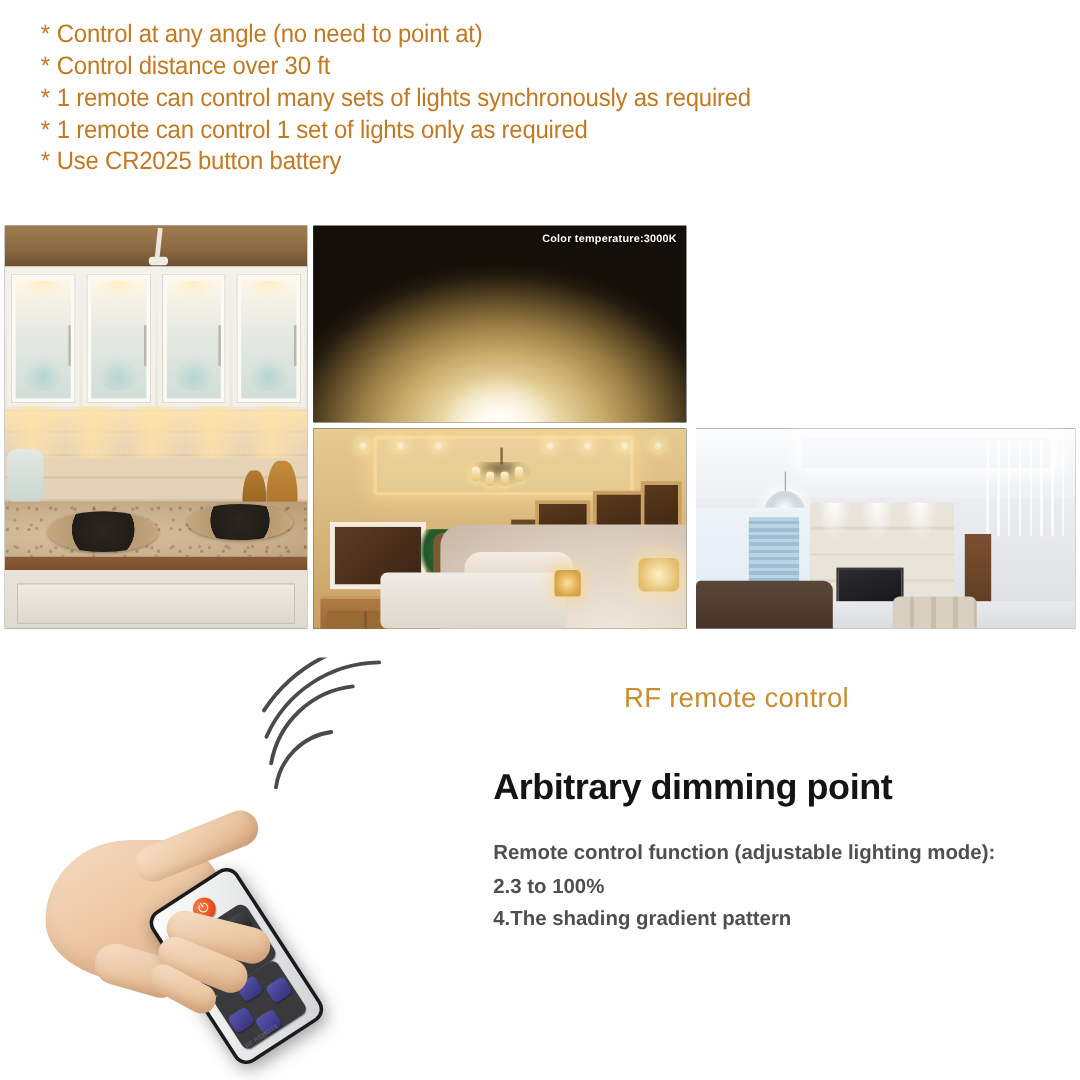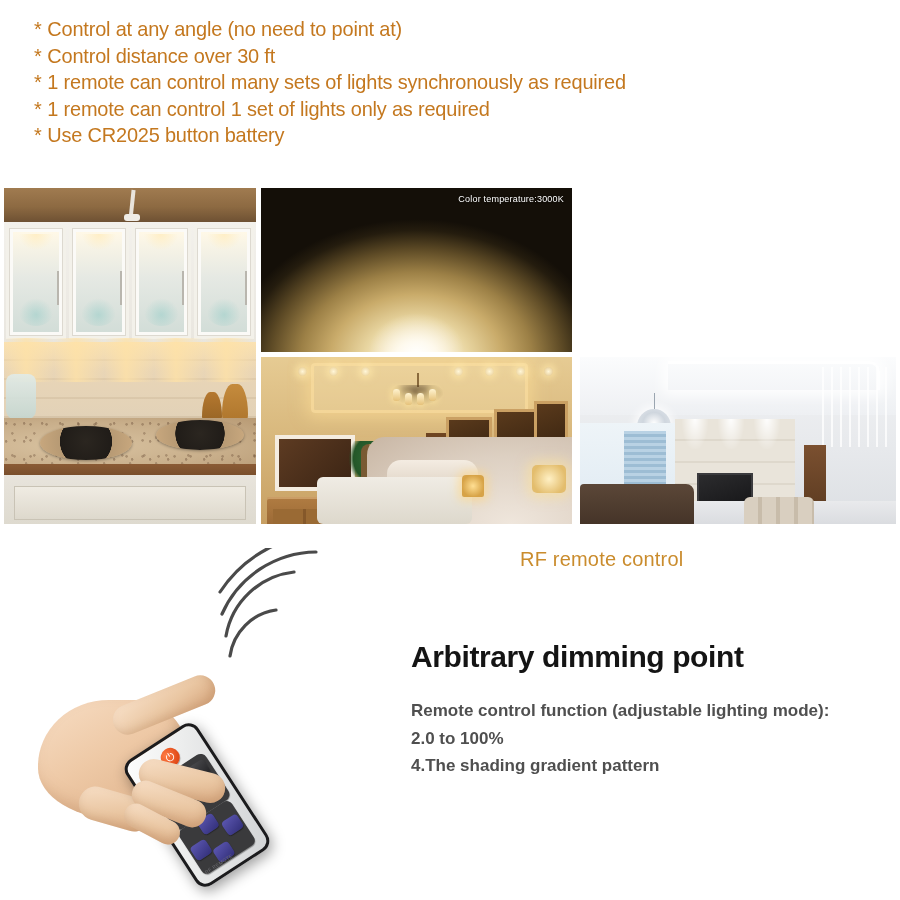--- a/index.html
+++ b/index.html
@@ -38,20 +38,21 @@
     width: 14px;
   }
 
   
   .photo-grid {
     position: absolute;
     left: 0px;
     top: 188px;
     width: 900px;
     height: 336px;
+    font-weight: bold;
   }
   .cell {
     position: absolute;
     overflow: hidden;
     background: #222;
   }
   .cell-kitchen  { left: 4px;   top: 0px;   width: 252px; height: 336px; }
   .cell-3000k    { left: 261px; top: 0px;   width: 311px; height: 164px; }
   .cell-6000k    { left: 580px; top: 0px;   width: 316px; height: 164px; }
   .cell-warm     { left: 261px; top: 169px; width: 311px; height: 167px; }
@@ -363,23 +364,23 @@
     border-radius:6px 6px 0 0;
   }
   .rc-floor {
     position:absolute; left:0; bottom:0; width:100%; height:14%;
     background: linear-gradient(180deg,#e9eaec 0%, #dadce0 100%);
   }
 
   
   .rf-heading {
     position:absolute;
-    left:520px; top:548px;
+    left:520px; top:568px;
     color:#ca8c2d;
-    font-size:20px;
+    font-size:23px;
     font-family:"Liberation Sans", sans-serif;
     letter-spacing:0.2px;
     white-space:nowrap;
   }
   .dim-heading {
     position:absolute;
     left:411px; top:640px;
     color:#141414;
     font-size:30px;
     font-weight:bold;
@@ -657,15 +658,15 @@
     <div class="finger f-ring"></div>
     <div class="finger f-pinky"></div>
   </div>
 </div>
 
 <div class="rf-heading">RF remote control</div>
 <div class="dim-heading">Arbitrary dimming point</div>
 
 <div class="dim-lines">
   <div class="dim-line">Remote control function (adjustable lighting mode):</div>
-  <div class="dim-line">2.0 to 100%</div>
+  <div class="dim-line">2.3 to 100%</div>
   <div class="dim-line">4.The shading gradient pattern</div>
 </div>
 
 </body></html>

